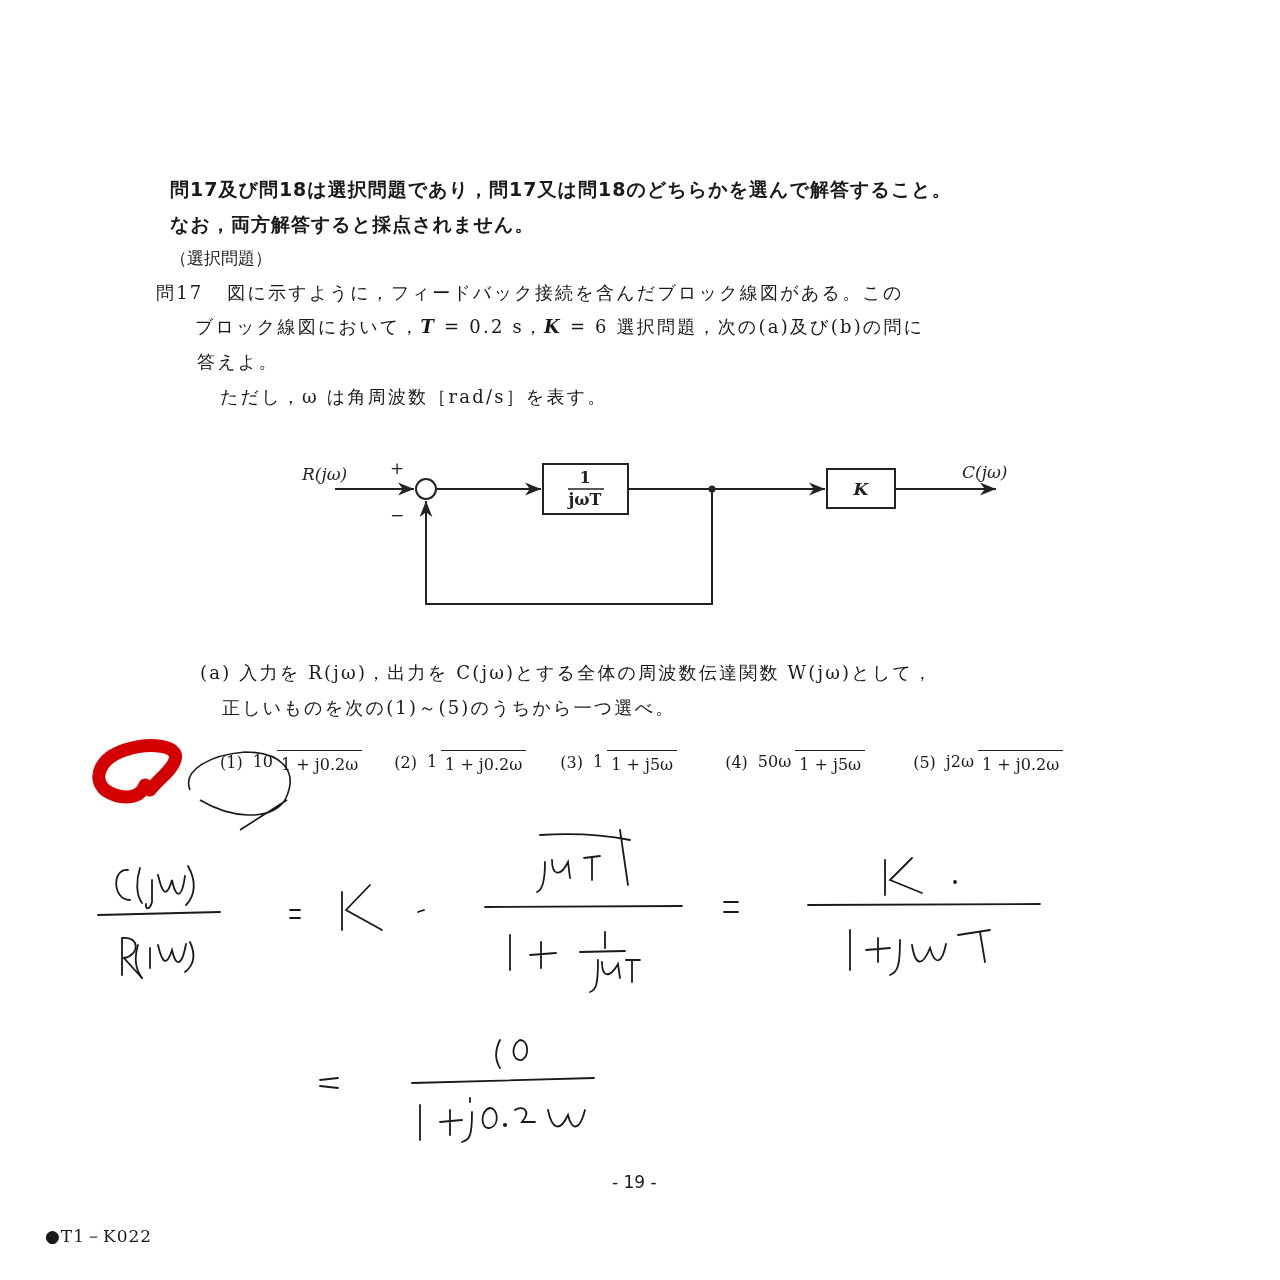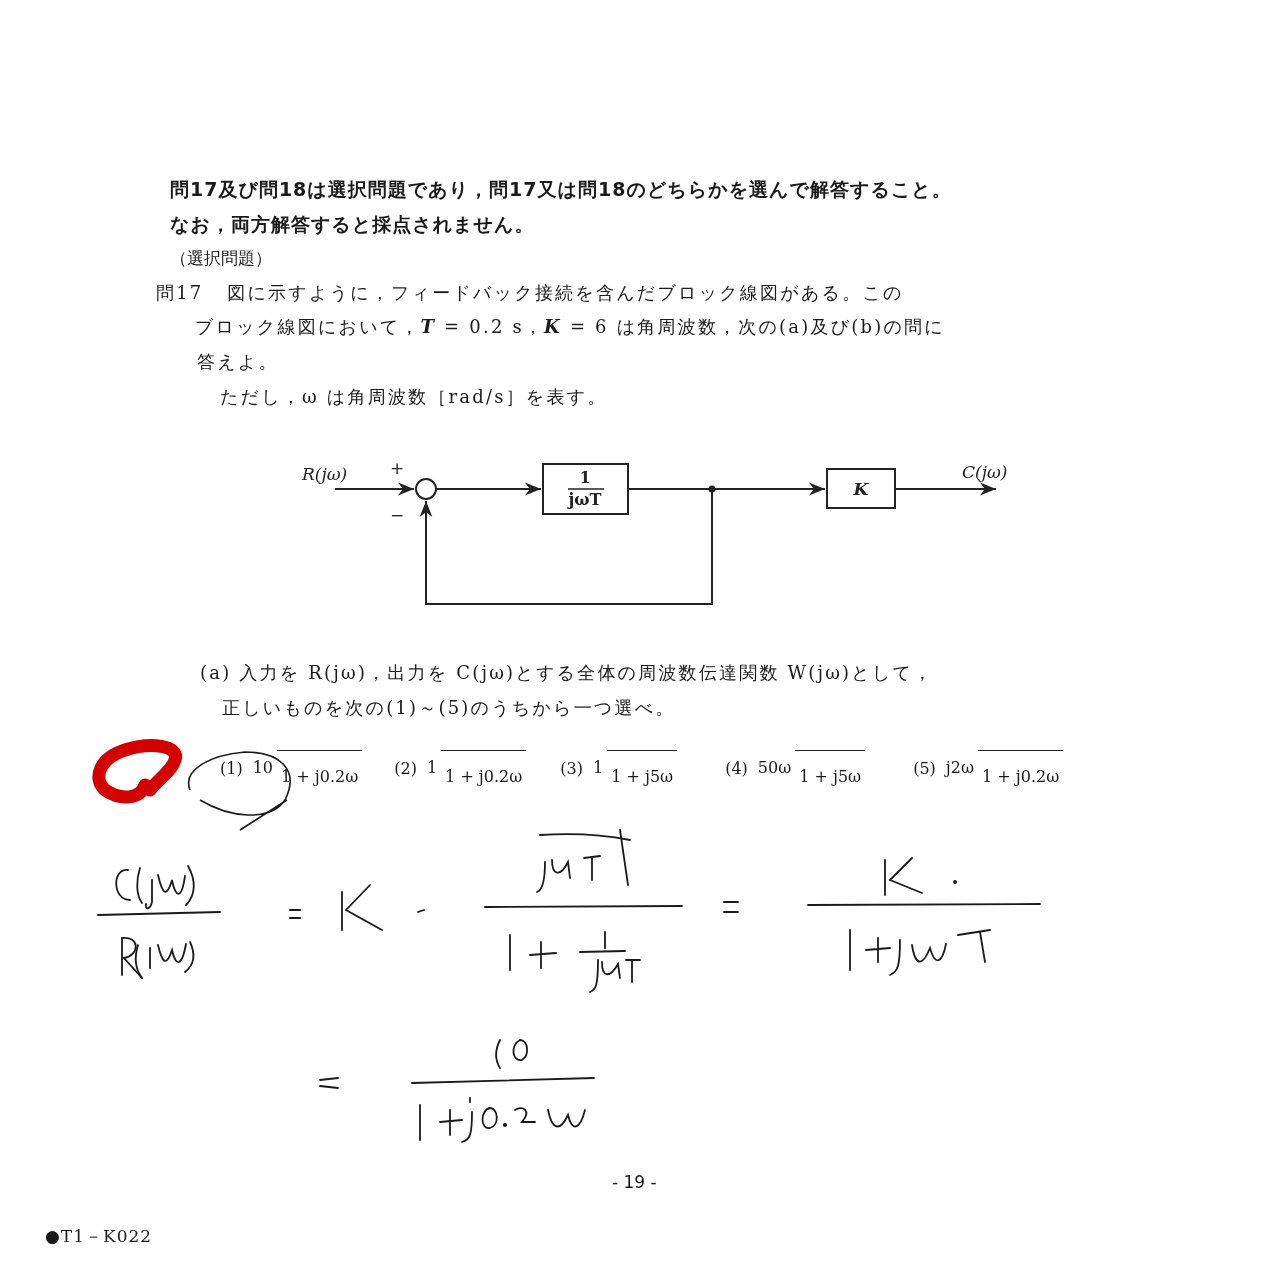--- a/index.html
+++ b/index.html
@@ -10,39 +10,39 @@
   .abs { position: absolute; white-space: nowrap; }
   .notice { font-family: "DejaVu Sans", "Liberation Sans", sans-serif; font-weight: bold; font-size: 19px; letter-spacing: 1px; margin-top: 36px; }
   .body-text { font-size: 18px; letter-spacing: 2.2px; }
   .section { font-family: "DejaVu Sans", "Liberation Sans", sans-serif; font-weight: normal; font-size: 17px; }
   .ital { font-style: italic; font-weight: bold; }
   .choices { left: 220px; top: 750px; display: flex; align-items: center; }
   .choice { display: flex; align-items: center; font-size: 16px; }
   .choice .num { margin-right: 6px; }
   .frac { display: inline-flex; flex-direction: row; align-items: center; }
   .frac .n { padding: 0 4px 2px; font-size: 16px; }
-  .frac .d { border-top: 1.4px solid #222; padding: 16px 4px 0; font-size: 16px; }
+  .frac .d { border-top: 1.4px solid #222; padding: 4px 4px 0; font-size: 16px; }
   .page-num { left: 612px; top: 1172px; font-family: "DejaVu Sans", sans-serif; font-size: 17px; }
   .footer-code { left: 45px; top: 1225px; font-size: 17px; letter-spacing: 1px; }
   svg text { font-family: "DejaVu Serif", "Liberation Serif", serif; }
 </style>
 </head>
 <body>
 
 <div class="abs notice" style="left:170px; top:141px;">問17及び問18は選択問題であり，問17又は問18のどちらかを選んで解答すること。</div>
 <div class="abs notice" style="left:170px; top:176px;">なお，両方解答すると採点されません。</div>
 
 <div class="abs section" style="left:170px; top:247px;">（選択問題）</div>
 
 <div class="abs body-text" style="left:156px; top:281px;">
   <span>問17</span>&nbsp;&nbsp;
   <span>図に示すように，フィードバック接続を含んだブロック線図がある。この</span>
 </div>
 <div class="abs body-text" style="left:195px; top:315px;">
-  <span>ブロック線図において，</span><span class="ital">T</span><span> = 0.2 s，</span><span class="ital">K</span><span> = 6</span><span> は角周波数，次の(a)及び(b)の問に</span>
+  <span>ブロック線図において，</span><span class="ital">T</span><span> = 0.2 s，</span><span class="ital">K</span><span> = 6</span><span> 選択問題，次の(a)及び(b)の問に</span>
 </div>
 <div class="abs body-text" style="left:197px; top:350px;">答えよ。</div>
 <div class="abs body-text" style="left:220px; top:385px;">ただし，ω は角周波数［rad/s］を表す。</div>
 
 <svg class="abs" style="left:0; top:0;" width="1280" height="640">
   <defs>
     <marker id="arr" viewBox="0 0 10 10" refX="10" refY="5" markerWidth="12" markerHeight="8" orient="auto">
       <path d="M0,1 L10,5 L0,9 L3,5 Z" fill="#222"></path>
     </marker>
   </defs>

